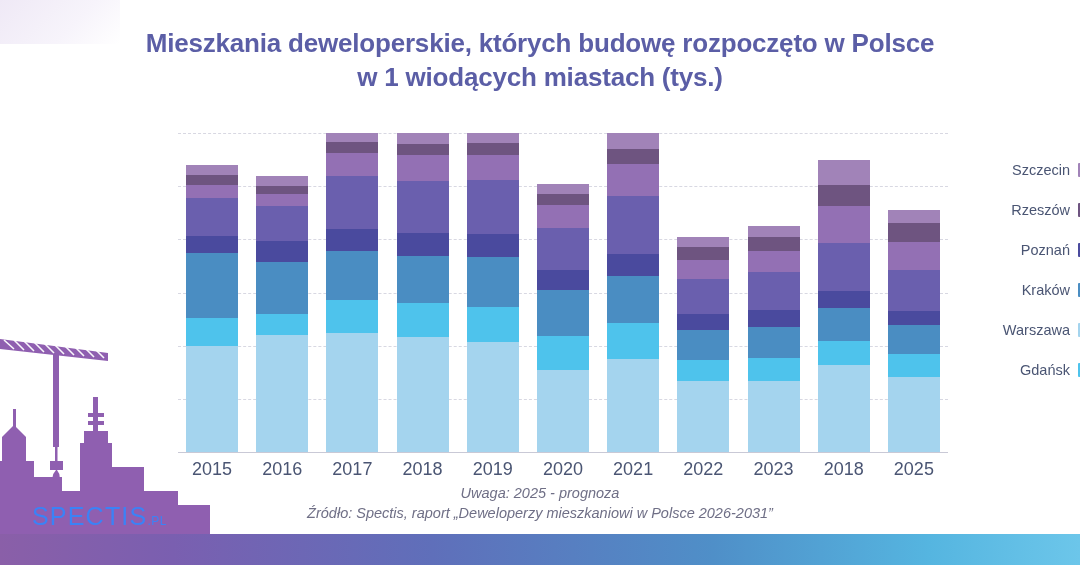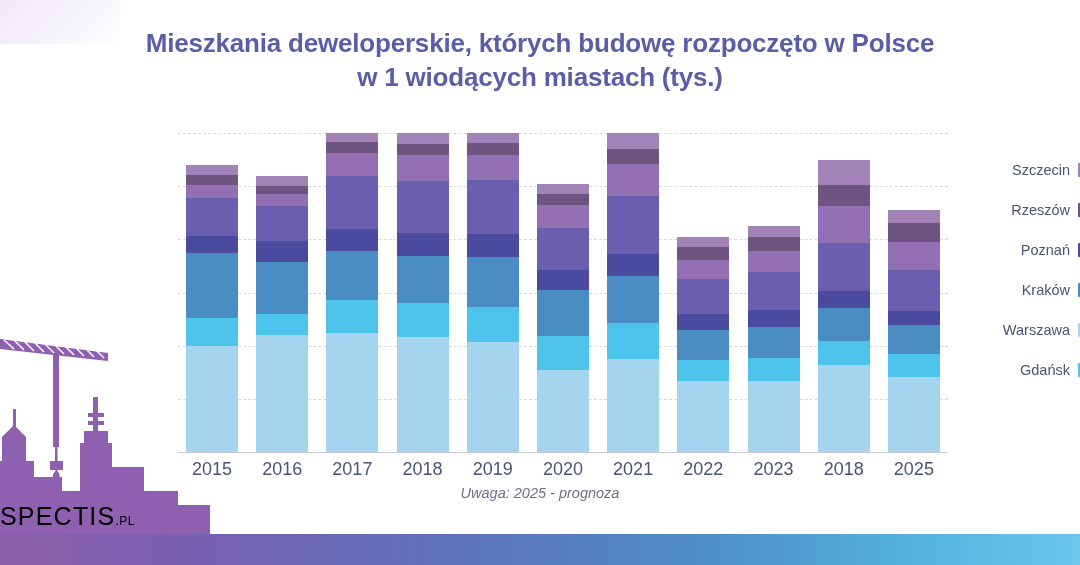--- a/index.html
+++ b/index.html
@@ -86,22 +86,22 @@
   .bottombar{
     position:absolute;left:0;bottom:0;width:1080px;height:31px;
     background:linear-gradient(90deg,#8a5fa8 0%,#7a5fb0 16%,#5f6fba 40%,#4f8fc8 66%,#55b5e0 86%,#6cc6ea 100%);
   }
 
   
   .skyline{
     position:absolute;left:0;bottom:31px;width:210px;height:225px;
   }
   .logo{
-    position:absolute;left:0;bottom:34px;
-    color:#000000;font-size:25px;letter-spacing:1.2px;font-weight:normal;
+    position:absolute;left:32px;bottom:34px;
+    color:#3b82f6;font-size:25px;letter-spacing:1.2px;font-weight:normal;
   }
   .logo .pl{font-size:12px;letter-spacing:0.5px;vertical-align:baseline;}
 </style>
 </head>
 <body>
 
 <div class="corner-wash"></div>
 
 <div class="title">
   <span>Mieszkania deweloperskie, których budowę rozpoczęto w Polsce</span>
@@ -269,20 +269,21 @@
       <span class="legswatch" style="background: rgb(164, 212, 238);"></span>
     </div>
     <div class="legrow">
       <span class="leglabel">Gdańsk</span>
       <span class="legswatch" style="background: rgb(78, 195, 236);"></span>
     </div>
   </div>
 
 <div class="notes">
   <div>Uwaga: 2025 - prognoza</div>
+  <div>Źródło: Spectis, raport „Deweloperzy mieszkaniowi w Polsce 2026-2031”</div>
 </div>
 
 <svg class="skyline" viewBox="0 0 210 225">
   <g fill="#8f5fb0">
 
     <rect x="53" y="42" width="6" height="96"></rect>
 
     <path d="M0 30 L108 44 L108 52 L0 40 Z"></path>
 
     <g stroke="#ffffff" stroke-width="1.6" fill="none" opacity="0.95">

